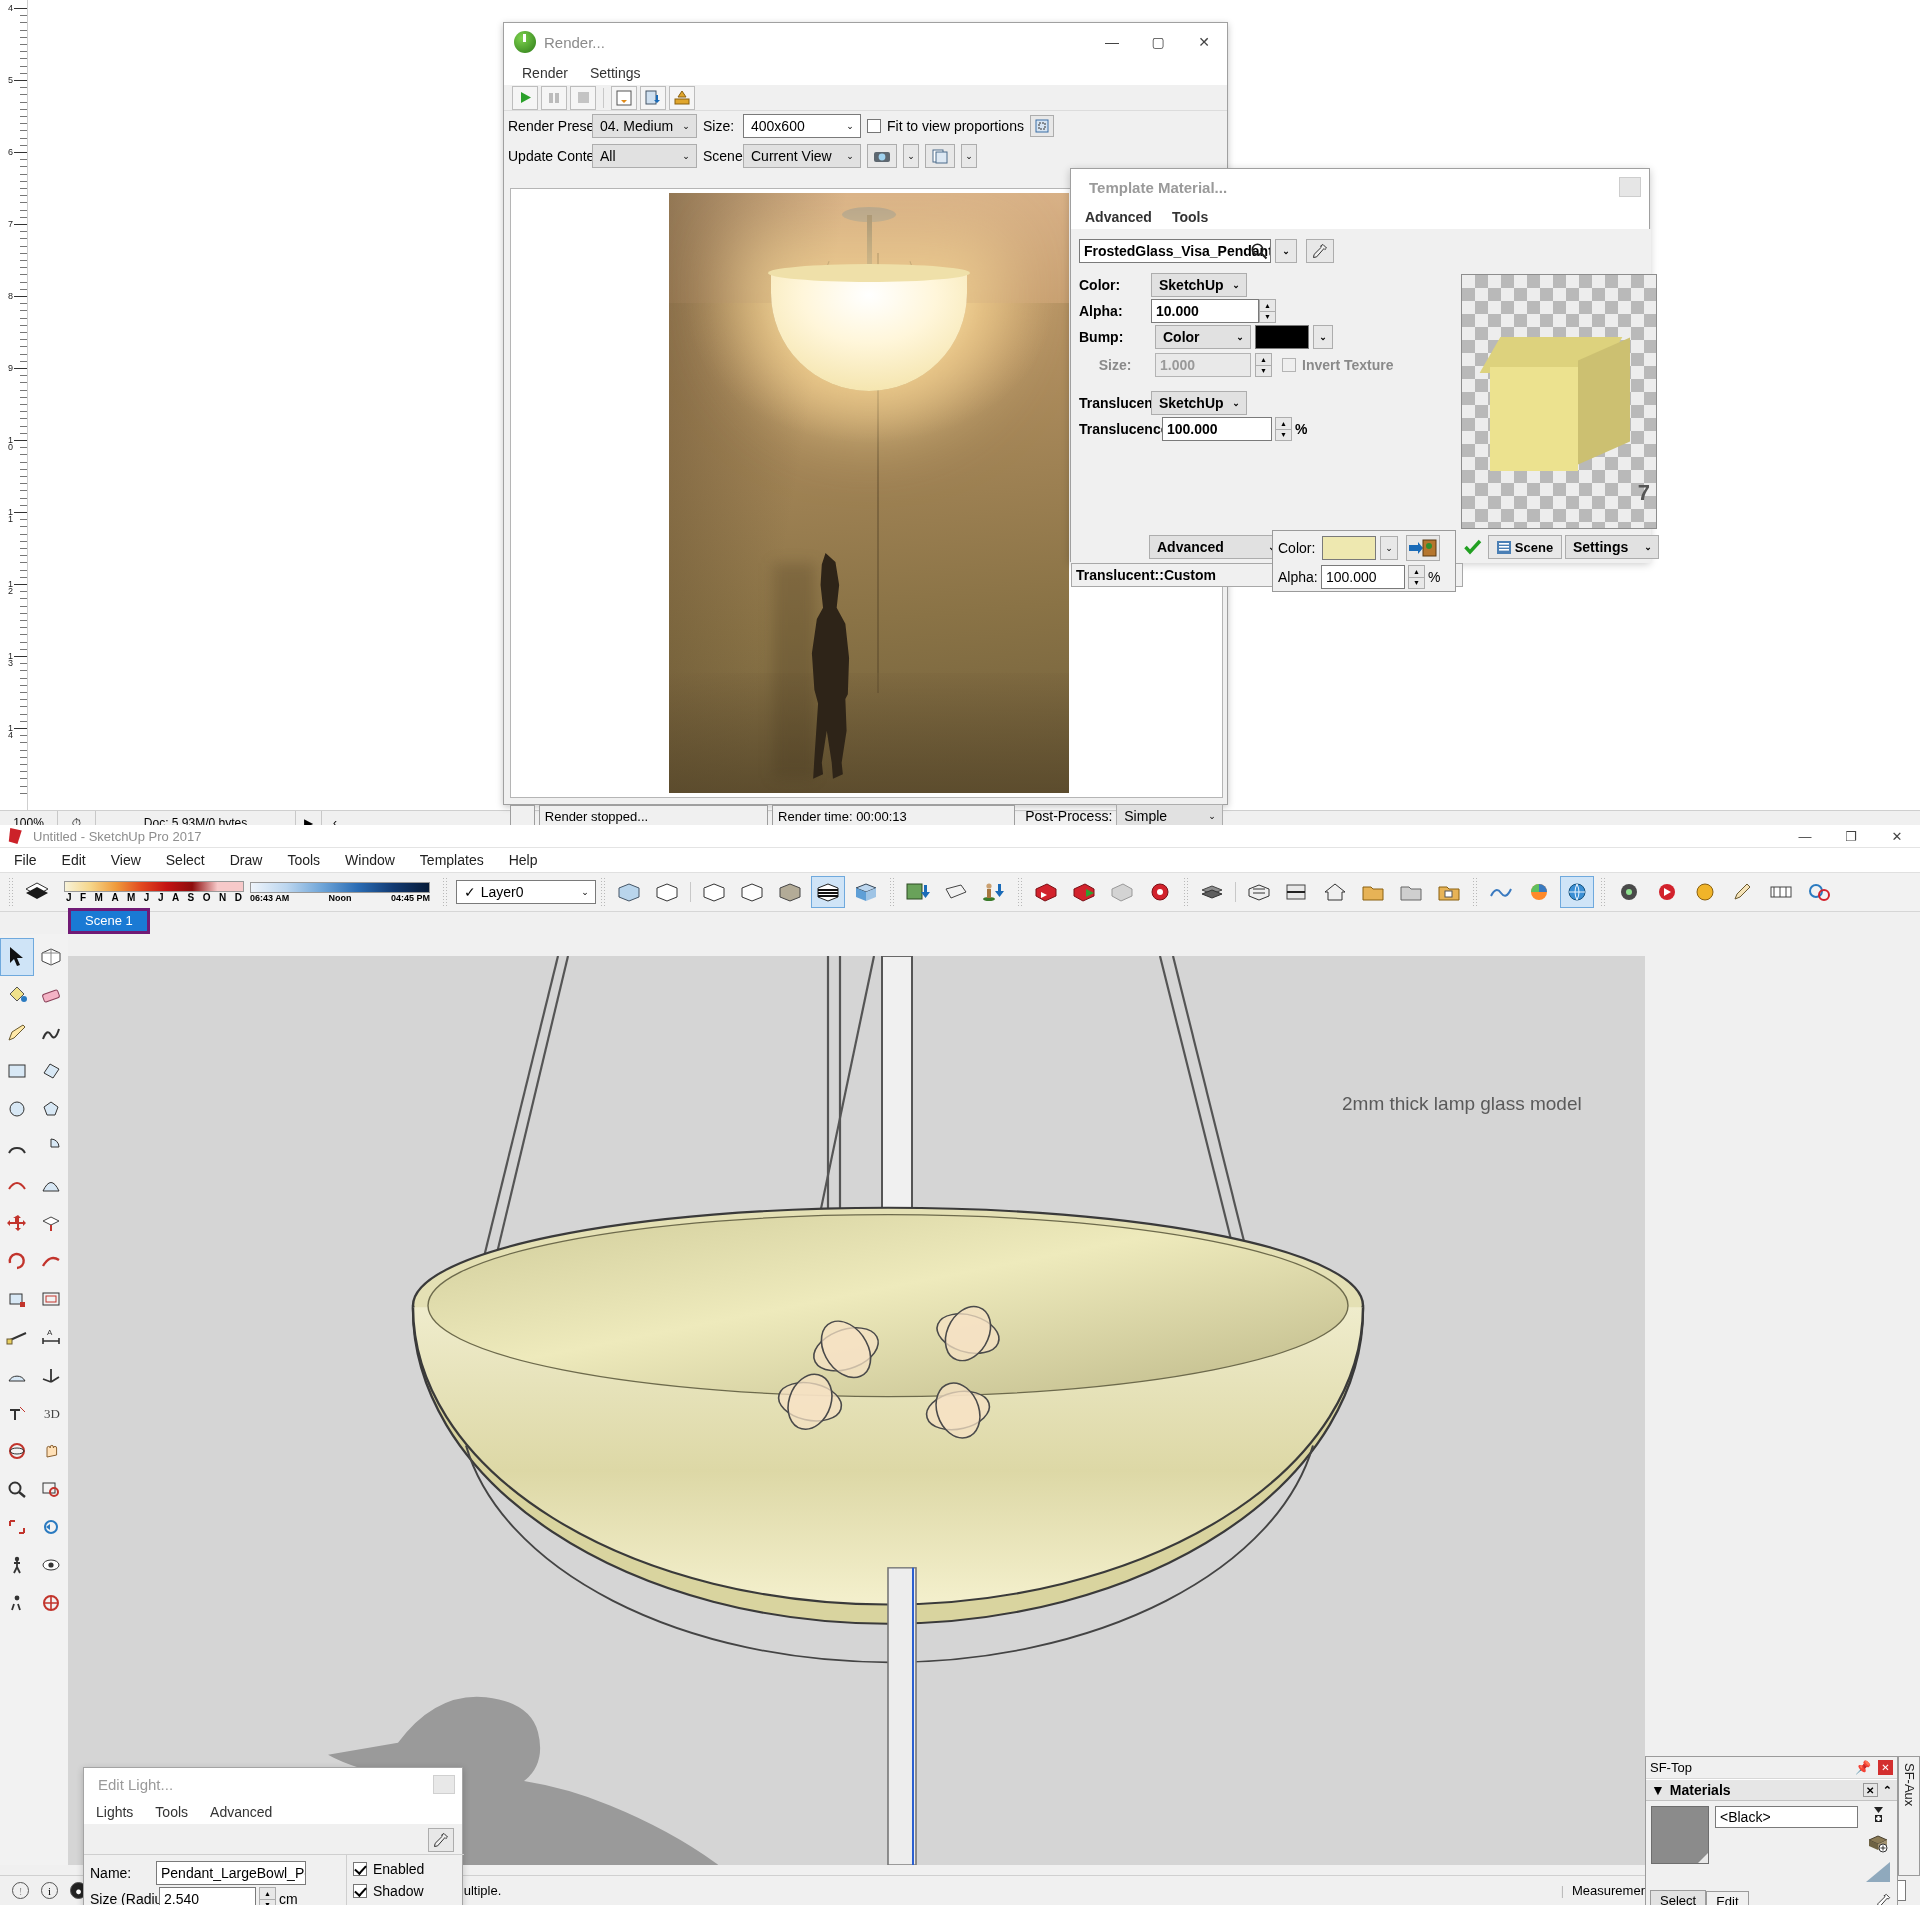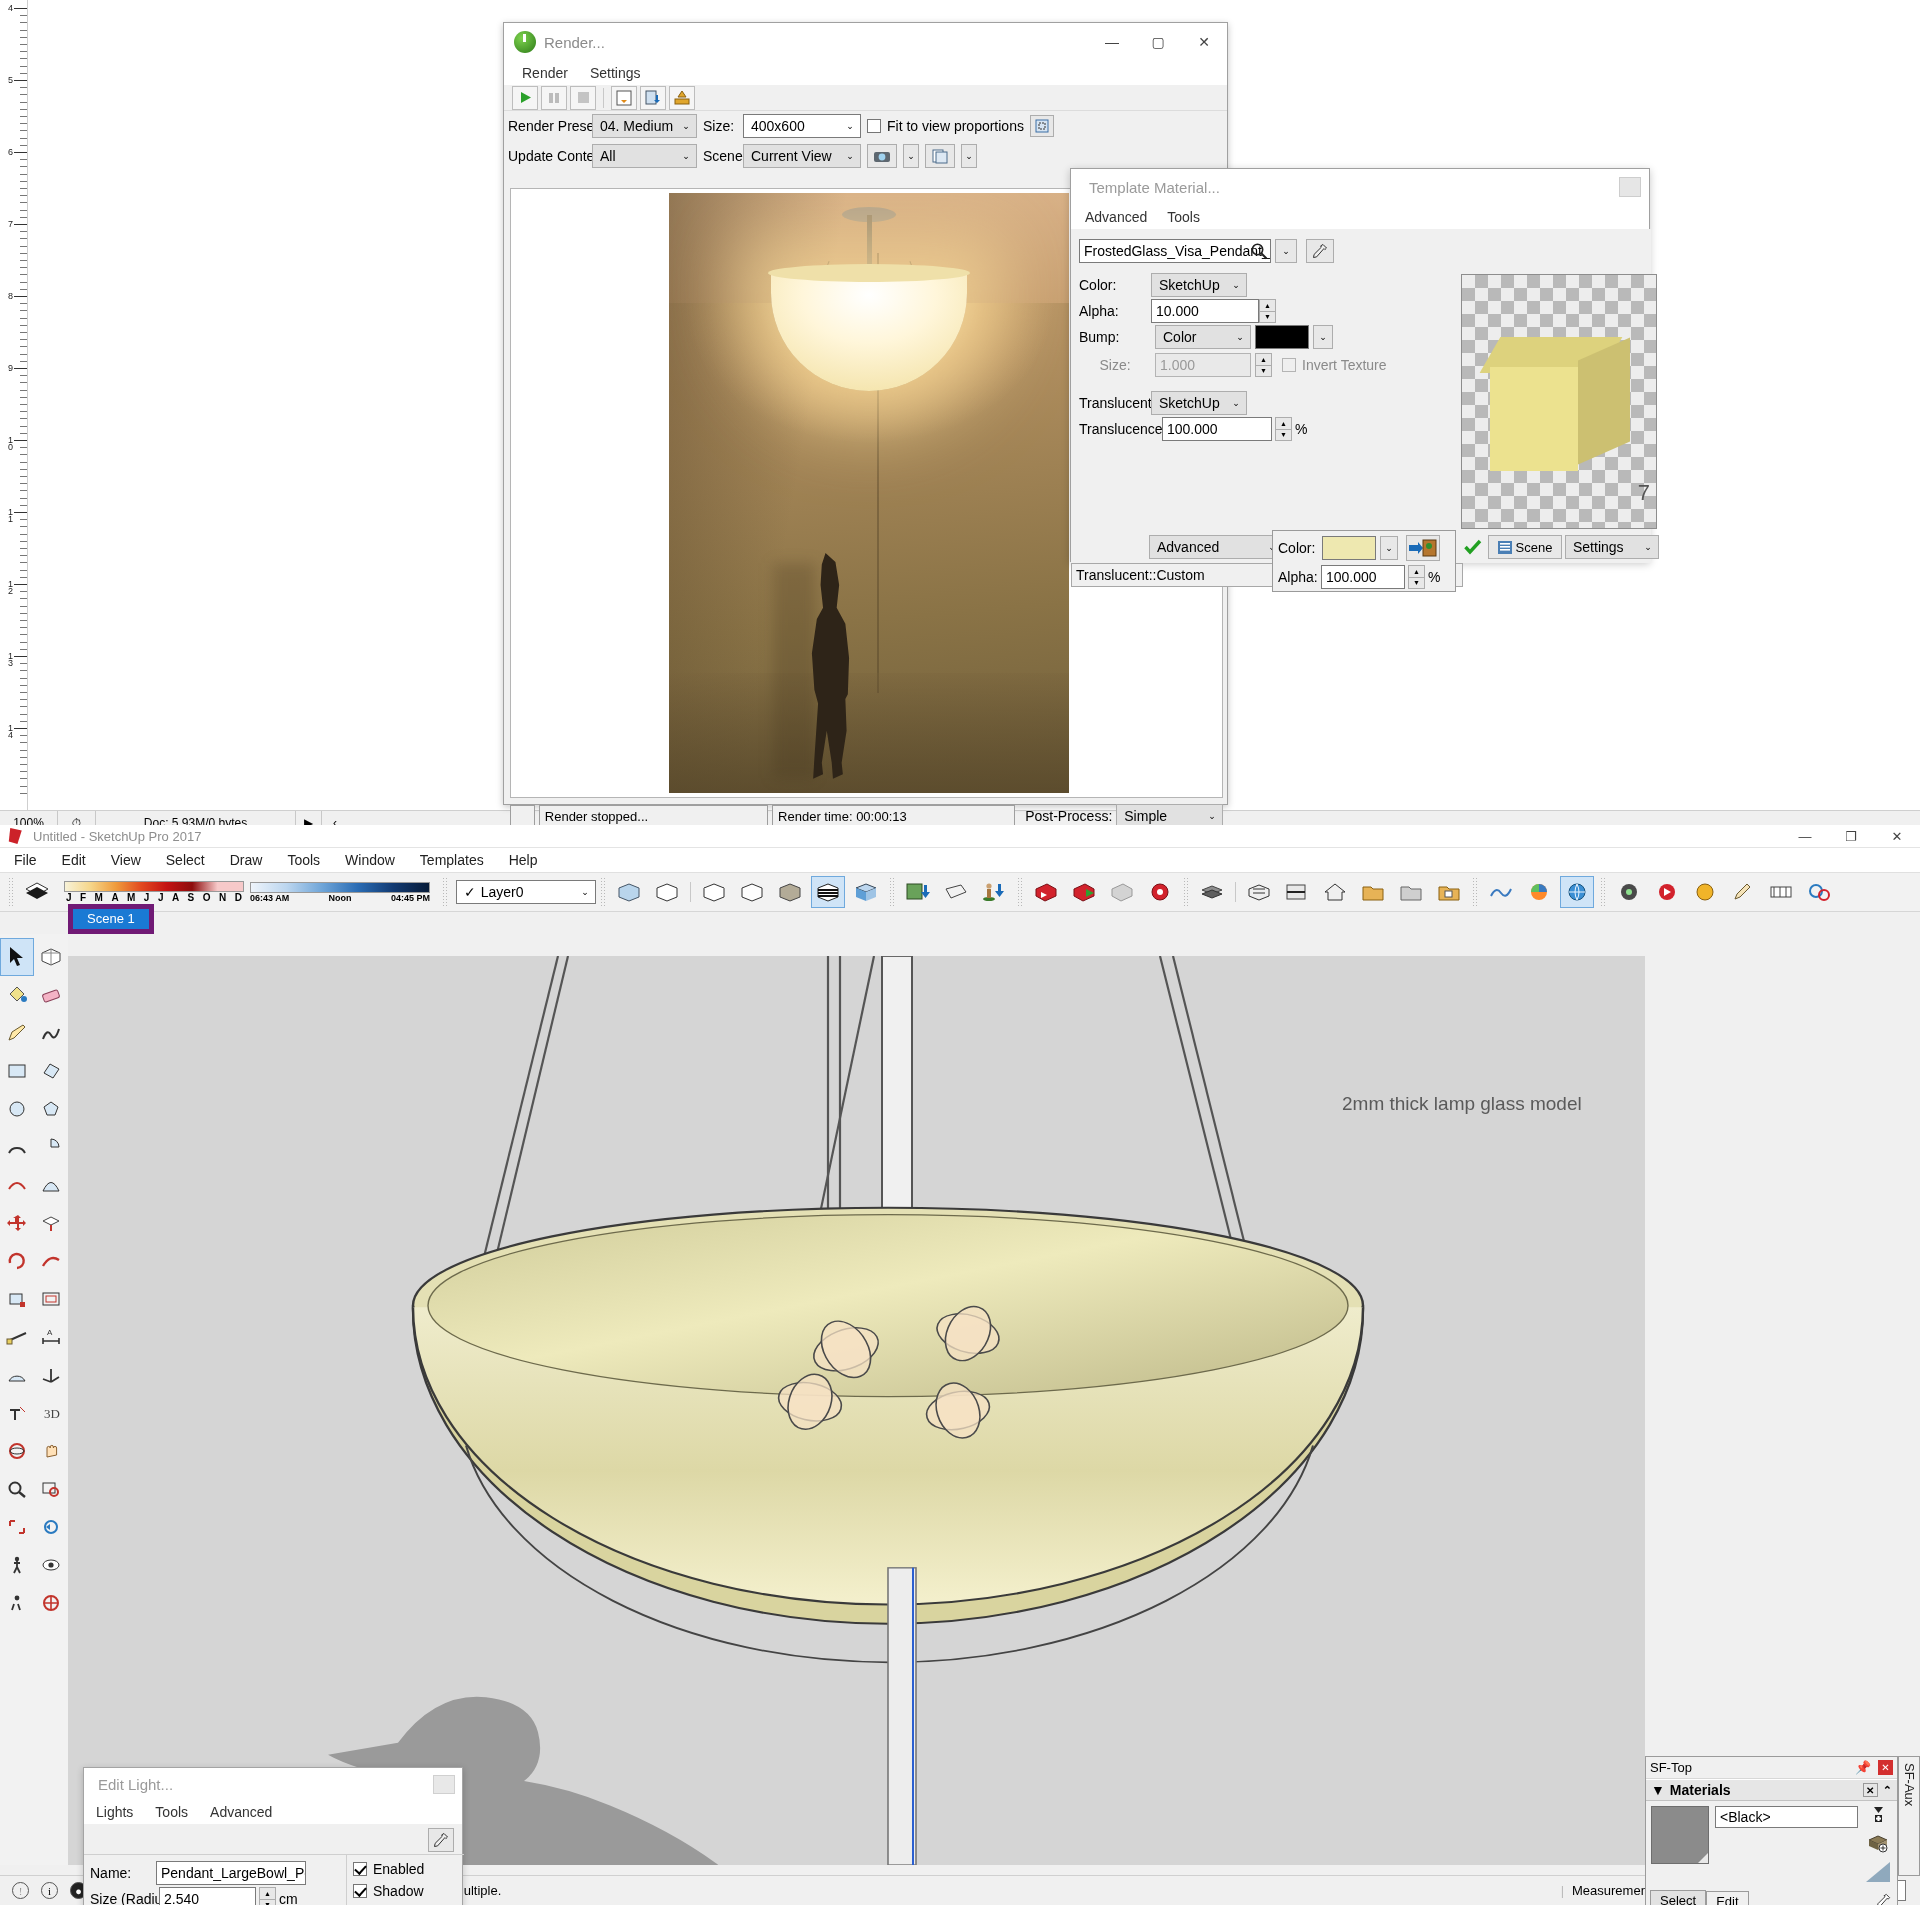--- a/index.html
+++ b/index.html
@@ -133,21 +133,21 @@
   #render-img .shadow { position:absolute; left:104px; top:370px; width:42px; height:215px;
       background:rgba(60,45,25,.22); filter:blur(7px); }
   #render-status { position:absolute; left:6px; top:780px; width:713px; height:26px;
       display:flex; align-items:center; gap:4px; }
   #render-status .box { border:1px solid #9e9e9e; background:#f0f0f0; height:22px;
       display:flex; align-items:center; padding:0 5px; font-size:13px; }
 
   
   #mat-win {
     position:absolute; left:1070px; top:168px; width:580px; height:394px;
-    background:#fca5a5; border:1px solid #a0a0a0; box-shadow:0 2px 8px rgba(0,0,0,.22);
+    background:#fca5a5; border:1px solid #a0a0a0; box-shadow:0 2px 8px rgba(0,0,0,.22);font-weight:bold;
   }
   #mat-title { height:36px; display:flex; align-items:center; padding-left:18px; background:#fff; }
   #mat-title .t { font-size:15px; color:#9a9a9a; }
   #mat-title .min { margin-left:auto; margin-right:8px; width:22px; height:20px;
       background:#e6e6e6; border:1px solid #cdcdcd; }
   #mat-menu { height:24px; display:flex; align-items:center; gap:20px; padding-left:14px;
       background:#fff; font-size:14px; color:#333; }
   #mat-body { position:absolute; left:0; top:60px; width:580px; height:334px; background:#f0f0f0; }
   #mat-preview { position:absolute; left:390px; top:45px; width:196px; height:255px;
       border:1px solid #8d8d8d; background:#fff; overflow:hidden; }
@@ -198,21 +198,21 @@
       background:linear-gradient(90deg,#eef4fb,#bcd6ef,#6fa5d8,#2a6cb4,#123a72,#071b38);
       border:1px solid #999; }
   .timelabels { display:flex; width:180px; justify-content:space-between;
       font-size:9px; font-weight:bold; }
   .tool-ico { width:34px; height:32px; margin:0 2px; display:flex; align-items:center;
       justify-content:center; border:1px solid transparent; }
   .tool-ico.sel { background:#cfe4f7; border-color:#6fa9dd; }
   #su-scene-tabs { height:22px; background:#f0f0f0; display:flex; align-items:flex-end;
       padding-left:68px; }
   #su-scene-tabs .tab { background:#1a7ad4; color:#fff; font-size:13px; padding:2px 14px 3px;
-      border:5px solid #701a75; }
+      border:3px solid #701a75; }
   #su-left-tools { position:absolute; left:0; top:109px; width:68px; bottom:40px;
       background:#f2f2f2; padding-top:4px; }
   #su-left-tools .row { display:flex; }
   .lt { width:34px; height:38px; display:flex; align-items:center; justify-content:center;
       border:1px solid transparent; }
   .lt.sel { background:#cfe4f7; border-color:#6fa9dd; }
 
   
   #viewport { position:absolute; left:68px; top:131px; right:275px; bottom:40px;
       background:#d5d5d5; overflow:hidden; }

